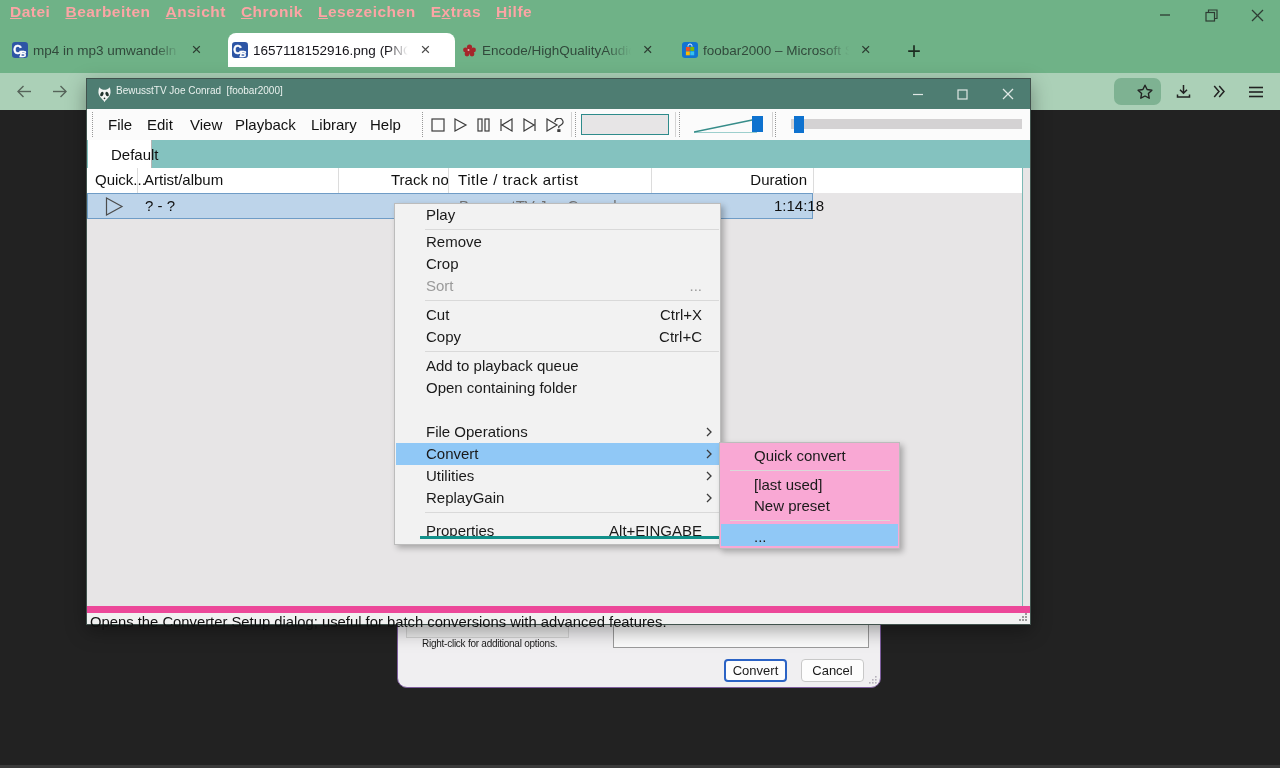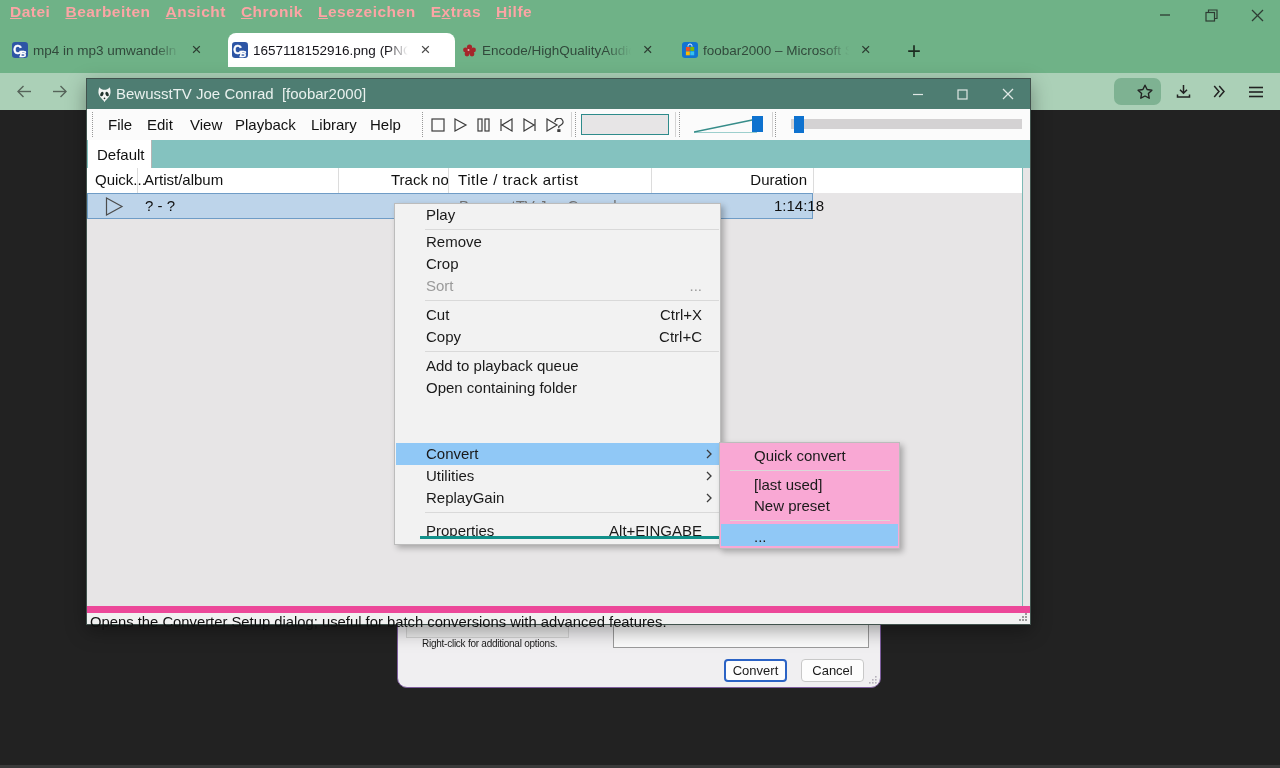--- a/index.html
+++ b/index.html
@@ -27,33 +27,33 @@
 
 #cdlg{left:397px;top:608px;width:484px;height:80px;background:#f0eff1;border:1px solid #7e5e9e;border-radius:0 0 10px 10px}
 #cdlg .lbox{position:absolute;left:8px;top:10px;width:163px;height:19px;background:#ebebeb;border:1px solid #d2d2d2}
 #cdlg .rtxt{position:absolute;left:24px;top:29px;font-size:10px;letter-spacing:-.25px;color:#1a1a1a}
 #cdlg .inp{position:absolute;left:215px;top:2px;width:256px;height:37px;background:#fbfbfb;border:1px solid #9a9a9a}
 .dbtn{position:absolute;top:50px;width:63px;height:23px;background:#fdfdfd;border-radius:4px;font-size:13px;display:flex;align-items:center;justify-content:center;color:#1a1a1a}
 #btnConvert{left:326px;border:2px solid #2b63c5}
 #btnCancel{left:403px;border:1px solid #c8c8c8}
 
 #fb{left:86px;top:78px;width:945px;height:547px;background:#e7e5e6;border:1px solid #41524d;box-shadow:0 6px 18px rgba(0,0,0,.35)}
-#fbtitle{left:0;top:0;width:943px;height:30px;background:#4e7d72;color:#e9f1ee;font-size:15px}
+#fbtitle{left:0;top:0;width:943px;height:30px;background:#4e7d72;color:#e9f1ee;font-size:10px}
 #fbtitle .t{position:absolute;left:29px;top:6px;white-space:nowrap}
 .fbctl{position:absolute;top:0;width:45px;height:30px;display:flex;align-items:center;justify-content:center}
 #fbmenu{left:0;top:30px;width:943px;height:31px;background:#fbfbfb}
 #fbmenu .mi{position:absolute;top:7px;font-size:15px;color:#111}
 .vdot{position:absolute;top:3px;height:25px;border-left:1px dotted #989898}
 #searchbox{position:absolute;left:494px;top:5px;width:88px;height:21px;background:#e7e5e6;border:1px solid #2e8b8b}
 #volhandle{position:absolute;left:665px;top:7px;width:11px;height:16px;background:#0e72cf}
 #seektrack{position:absolute;left:704px;top:10px;width:231px;height:10px;background:#d4d2d3}
 #seekhandle{position:absolute;left:707px;top:7px;width:10px;height:17px;background:#0e72cf}
 
 #defstrip{left:0;top:61px;width:943px;height:28px;background:#84c2bf}
-#deftab{position:absolute;left:1px;top:0;width:64px;height:28px;background:#fff;border-right:1px solid #b5b5b5;font-size:15px;color:#111;display:flex;align-items:center;padding-left:9px}
+#deftab{position:absolute;left:1px;top:0;width:64px;height:28px;background:#fff;border-right:1px solid #b5b5b5;font-size:15px;color:#111;display:flex;align-items:center;padding-left:23px}
 
 #plhead{left:0;top:89px;width:935px;height:25px;background:#fff;font-size:15px;color:#111}
 #plhead .h{position:absolute;top:3px;white-space:nowrap}
 #plhead .sep{position:absolute;top:0;height:25px;border-left:1px solid #dcdcdc}
 
 #plrow{left:0;top:114px;width:726px;height:26px;background:#bdd4ea;border:1px solid #6f9cc6;font-size:15px;color:#111}
 #plbody{left:0;top:140px;width:935px;height:387px;background:#e7e5e6}
 
 #fbstatus{left:0;top:527px;width:943px;height:18px;background:#f1f1f1;border-top:7px solid #ec4899;font-size:14.8px;color:#111}
 #fbstatus .t{position:absolute;left:3px;top:1px}
@@ -326,20 +326,26 @@
       <span class="l">Copy</span>
       <span class="r">Ctrl+C</span>
     </div>
   <div class="sep" style="top:147px"></div>
   <div class="it" style="top:151px">
       <span class="l">Add to playback queue</span>
     </div>
   <div class="it" style="top:173px">
       <span class="l">Open containing folder</span>
     </div>
+  <div class="it" style="top:217px">
+      <span class="l">File Operations</span>
+      <svg class="ar" width="6" height="10" viewBox="0 0 6 10" fill="none" stroke="#3b3b3b" stroke-width="1.3">
+        <path d="M1 1 L5 5 L1 9"></path>
+      </svg>
+    </div>
   <div class="it hl" style="top:239px">
       <span class="l">Convert</span>
       <svg class="ar" width="6" height="10" viewBox="0 0 6 10" fill="none" stroke="#3b3b3b" stroke-width="1.3">
         <path d="M1 1 L5 5 L1 9"></path>
       </svg>
     </div>
   <div class="it" style="top:261px">
       <span class="l">Utilities</span>
       <svg class="ar" width="6" height="10" viewBox="0 0 6 10" fill="none" stroke="#3b3b3b" stroke-width="1.3">
         <path d="M1 1 L5 5 L1 9"></path>

